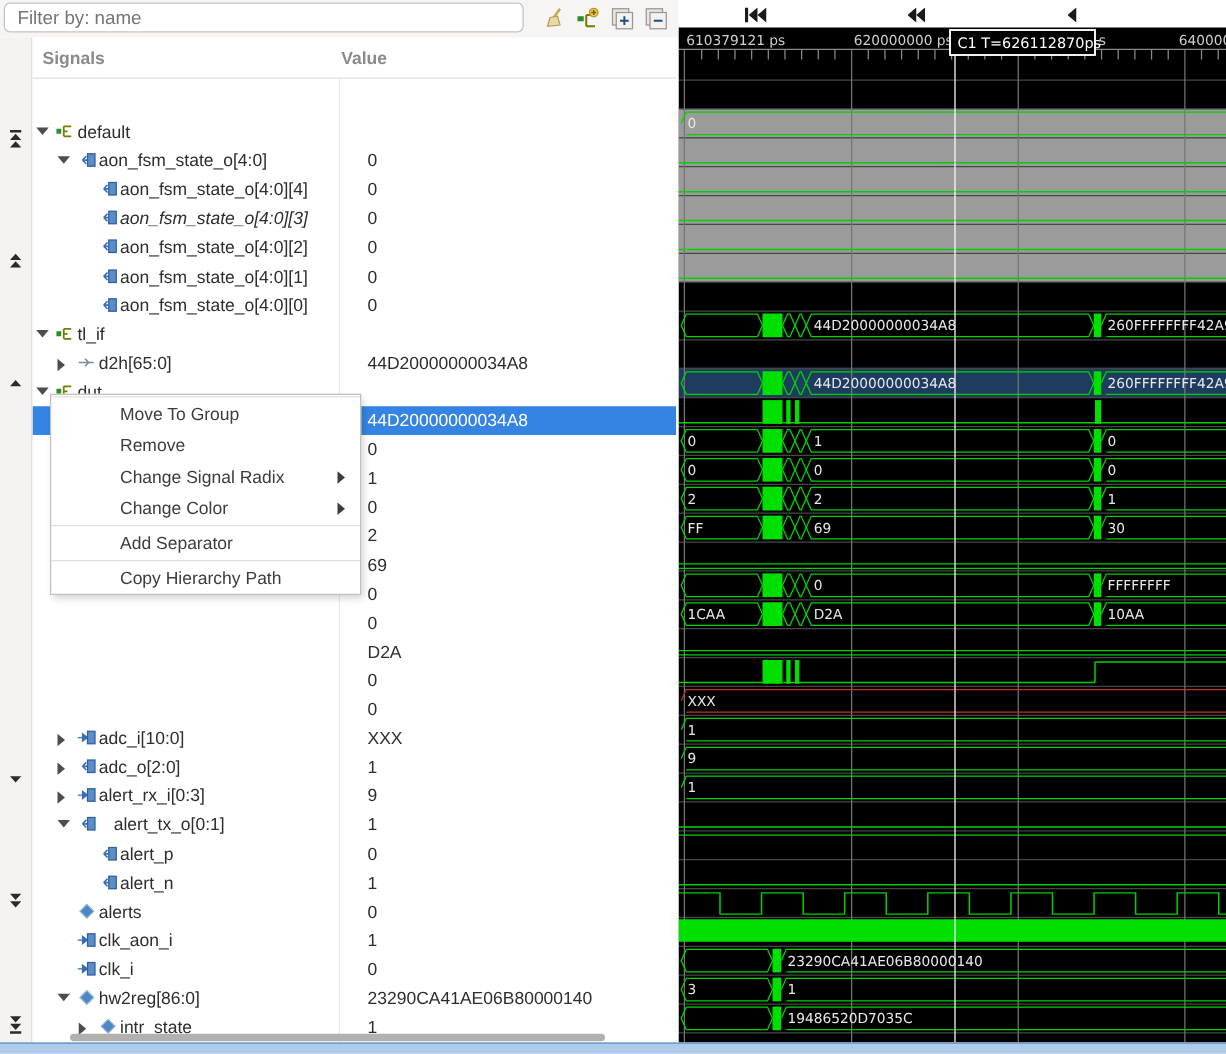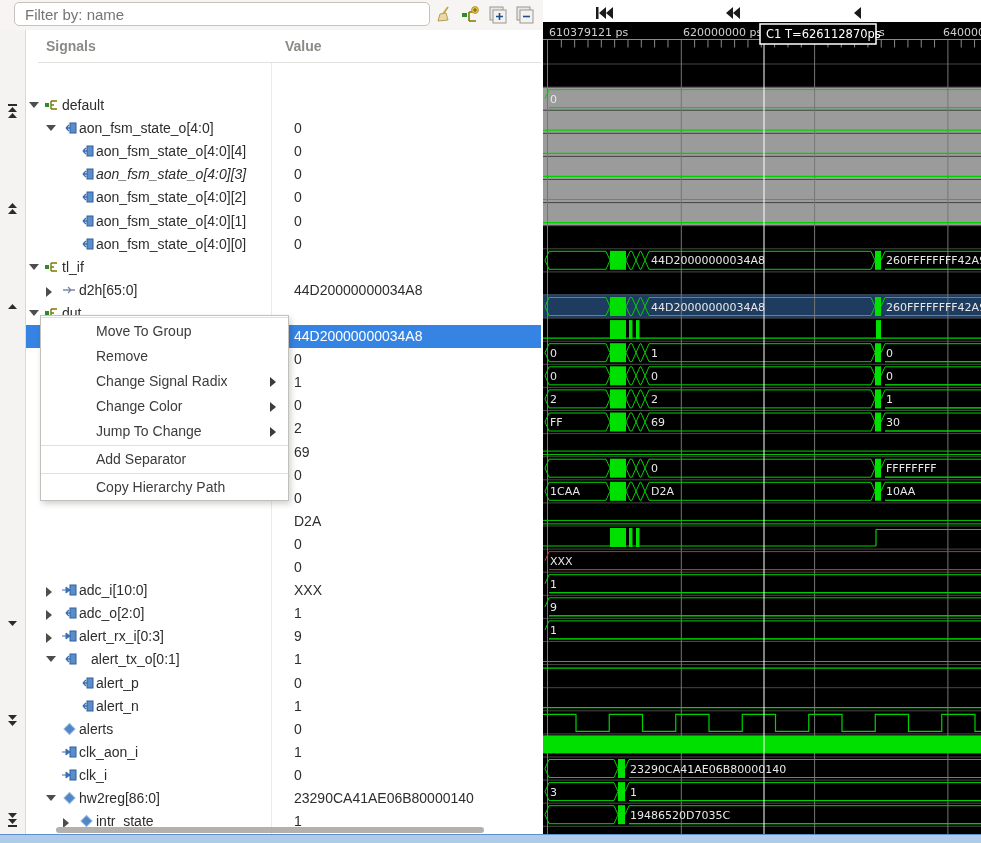--- a/index.html
+++ b/index.html
@@ -1,33 +1,33 @@
 <!DOCTYPE html>
 <html><head>
 <meta charset="utf-8">
 <style>
   html,body{margin:0;padding:0;width:981px;height:843px;overflow:hidden;
     font-family:"Liberation Sans",sans-serif;background:#ffffff;position:relative;}
   #root{position:absolute;inset:0;width:981px;height:843px;}
 
   
   .toolbar{position:absolute;left:0;top:0;width:543px;height:30px;background:#f6f5f3;}
-  .filter-input{position:absolute;left:14px;top:2px;width:404px;height:22px;background:#fff;
+  .filter-input{position:absolute;left:3px;top:2px;width:404px;height:22px;background:#fff;
     border:1px solid #c9c2bc;border-radius:5px;font-size:15px;color:#8d857e;
     padding:0 0 0 10px;outline:none;font-family:"Liberation Sans",sans-serif;}
   .tb-icon{position:absolute;top:4px;width:22px;height:22px;cursor:pointer;}
 
   
   .left-rail{position:absolute;left:0;top:30px;width:25px;height:805px;background:#f4f3f2;
     border-right:1px solid #dbd8d5;}
   .rail-icon{position:absolute;left:4px;width:17px;height:16px;}
 
   
   .tree-panel{position:absolute;left:26px;top:30px;width:515px;height:805px;background:#fff;overflow:hidden;}
-  .tree-header{position:absolute;left:12px;top:0;width:515px;height:32px;background:#fff;border-bottom:1px solid #e3e1de;}
+  .tree-header{position:absolute;left:0;top:0;width:515px;height:32px;background:#fff;border-bottom:1px solid #e3e1de;}
   .hdr-label{position:absolute;top:8px;font-size:14px;font-weight:bold;color:#8c8a87;}
   .col-sep{position:absolute;left:245px;top:0;width:1px;height:805px;background:#eceae8;}
   .tree-rows{position:absolute;left:0;top:33px;width:515px;height:772px;}
   .tree-row{position:absolute;left:0;width:515px;height:23px;font-size:14px;color:#2d2d2d;}
   .tree-row.selected{background:#3584e4;color:#ffffff;}
   .t-arrow{position:absolute;top:8px;width:0;height:0;}
   .arrow-down{border-left:5px solid transparent;border-right:5px solid transparent;border-top:6px solid #4d4d4d;}
   .arrow-right{border-top:5px solid transparent;border-bottom:5px solid transparent;border-left:6px solid #4d4d4d;}
   .tree-row.selected .arrow-down{border-top-color:#fff;}
   .t-icon{position:absolute;top:4px;width:15px;height:14px;}
@@ -342,21 +342,20 @@
       </div>
     <div class="tree-hscroll"></div>
   </div>
 
   <div class="ctx-menu" id="ctxMenu">
       <div class="ctx-sep"></div>
       <div class="ctx-item"><span>Move To Group</span></div>
       <div class="ctx-item"><span>Remove</span></div>
       <div class="ctx-item"><span>Change Signal Radix</span><span class="ctx-sub"></span></div>
       <div class="ctx-item"><span>Change Color</span><span class="ctx-sub"></span></div>
-      <div class="ctx-item"><span>Jump To Change</span><span class="ctx-sub"></span></div>
       <div class="ctx-sep"></div>
       <div class="ctx-item"><span>Add Separator</span></div>
       <div class="ctx-sep"></div>
       <div class="ctx-item"><span>Copy Hierarchy Path</span></div>
     </div>
 
   <div class="wave-top" id="waveNav">
       <span class="wave-nav" style="left: 53px;"><svg width="18" height="12" viewBox="0 0 18 12">
           <rect x="0" y="0" width="2.5" height="12" fill="#1a1a1a"></rect>
           <path d="M3 6 L10 0 V12 Z" fill="#1a1a1a"></path>

